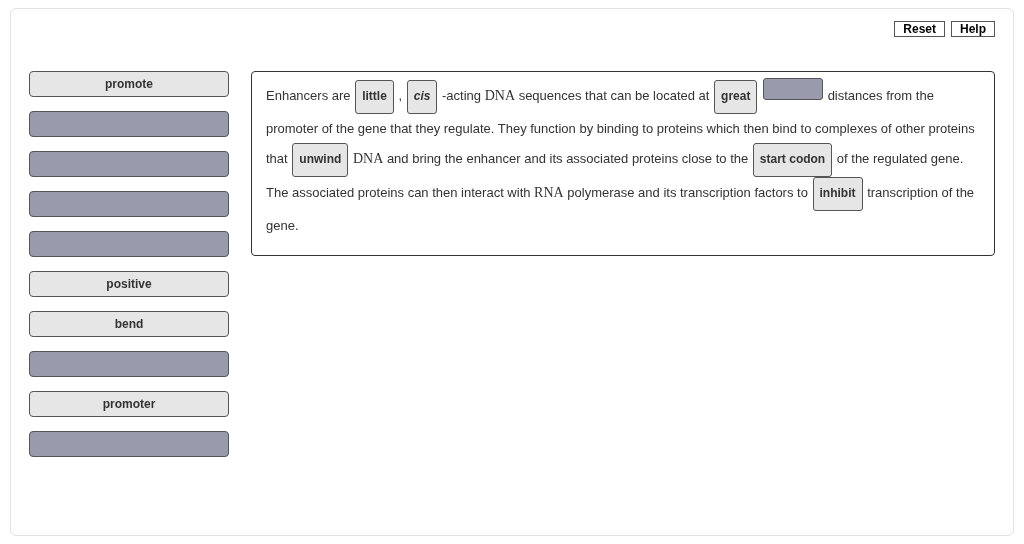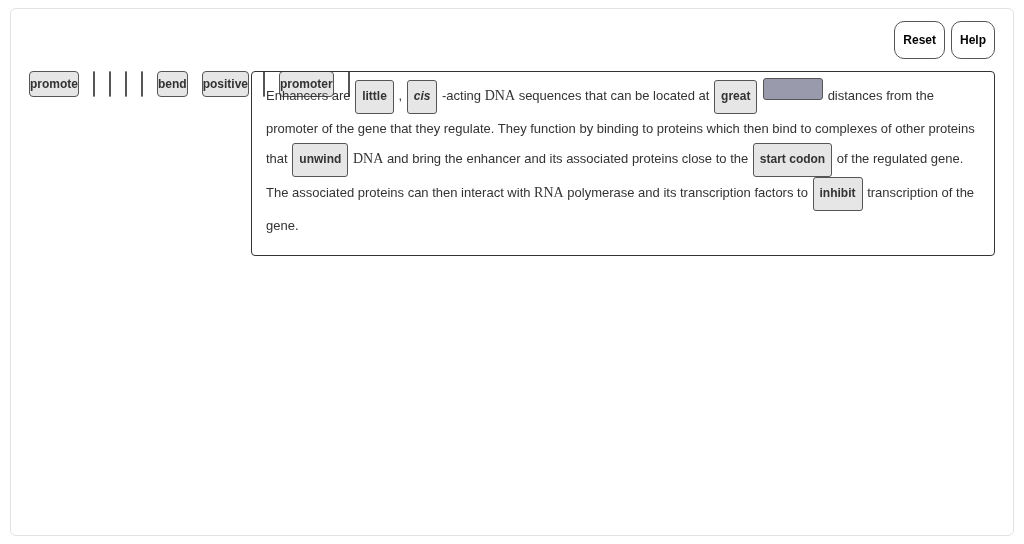--- a/index.html
+++ b/index.html
@@ -1,21 +1,21 @@
 <!DOCTYPE html>
 <html><head>
 <meta charset="utf-8">
 <style>
   html,body{margin:0;padding:0;font-family:Arial,Helvetica,sans-serif;background:#fff;color:#333;font-size:13px}
   .page{width:1024px;height:544px;box-sizing:border-box;padding:8px 10px;position:relative}
   .card{border:1px solid #e2e2e2;border-radius:6px;width:100%;height:100%;box-sizing:border-box;position:relative;padding:12px 18px}
   .topbar{position:absolute;top:12px;right:18px;display:flex;gap:6px}
-  .btn{border:1px solid #555;border-radius:10px;background:#fff;padding:11px 8px;font-size:12px;font-weight:700;cursor:pointer}
+  .btn{border:1px solid #555;border-radius:0;background:#fff;padding:0 8px;font-size:12px;font-weight:700;cursor:pointer}
   .body{display:flex;gap:22px;margin-top:50px;align-items:flex-start}
-  .bank{width:200px;display:flex;flex-direction:row;gap:14px}
+  .bank{width:200px;display:flex;flex-direction:column;gap:14px}
   .tile{height:26px;border:1px solid #555;border-radius:4px;display:flex;align-items:center;justify-content:center;font-size:12px;box-sizing:border-box;cursor:grab}
   .tile.filled{background:#e6e6e6;font-weight:700}
   .tile.filled.italic{font-style:italic}
   .tile.empty{background:#9a9aad}
   .passage{flex:1;border:1px solid #333;border-radius:4px;padding:6px 14px 14px;line-height:2.3;font-size:13px}
   .slot{display:inline-block;border:1px solid #555;border-radius:3px;background:#e6e6e6;padding:2px 6px;font-size:12px;font-weight:700;cursor:grab;vertical-align:baseline;margin:0 1px}
   .slot.italic{font-style:italic}
   .slot.empty-slot{background:#9a9aad;min-width:46px;min-height:16px}
   .dna{font-family:"Times New Roman",serif;font-size:14px}
 </style>
@@ -30,22 +30,22 @@
     </div>
 
     <div class="body">
 
       <div class="bank">
         <div class="tile filled">promote</div>
         <div class="tile empty"></div>
         <div class="tile empty"></div>
         <div class="tile empty"></div>
         <div class="tile empty"></div>
+        <div class="tile filled">positive</div>
         <div class="tile filled">bend</div>
-        <div class="tile filled">positive</div>
         <div class="tile empty"></div>
         <div class="tile filled">promoter</div>
         <div class="tile empty"></div>
       </div>
 
       <div class="passage">
         <span>Enhancers are </span>
         <span class="slot">little</span>
         <span> , </span>
         <span class="slot italic">cis</span>

